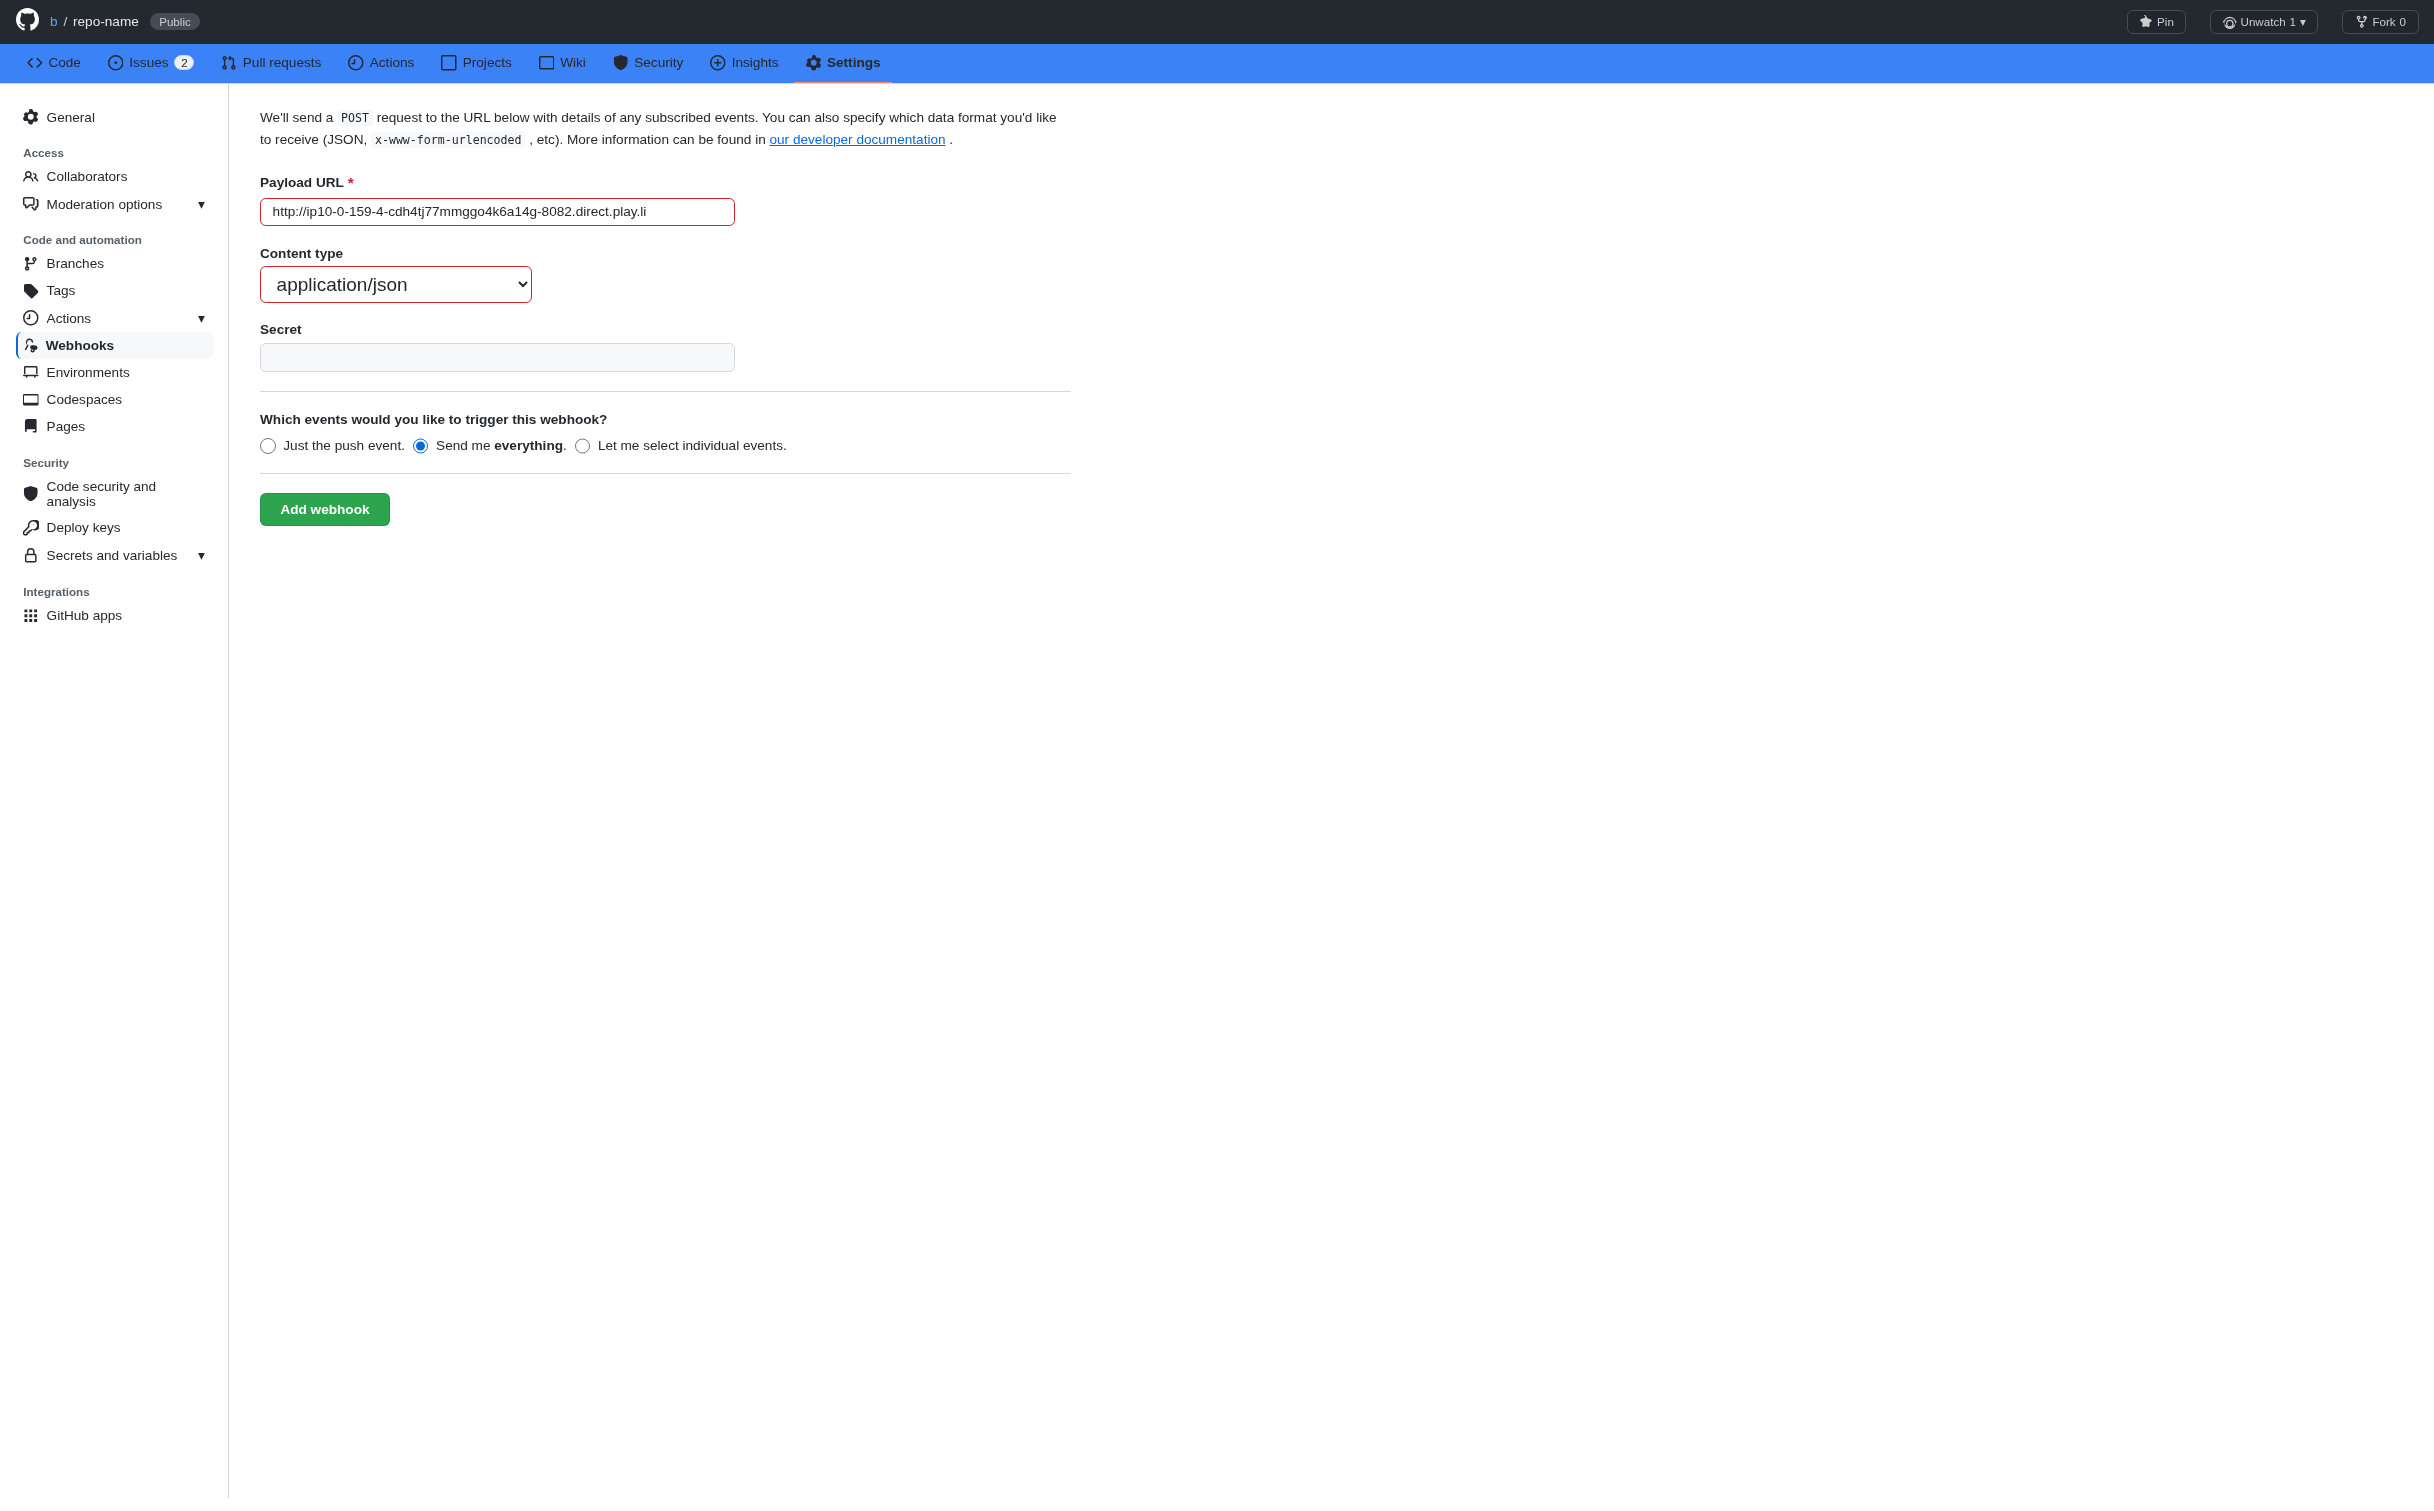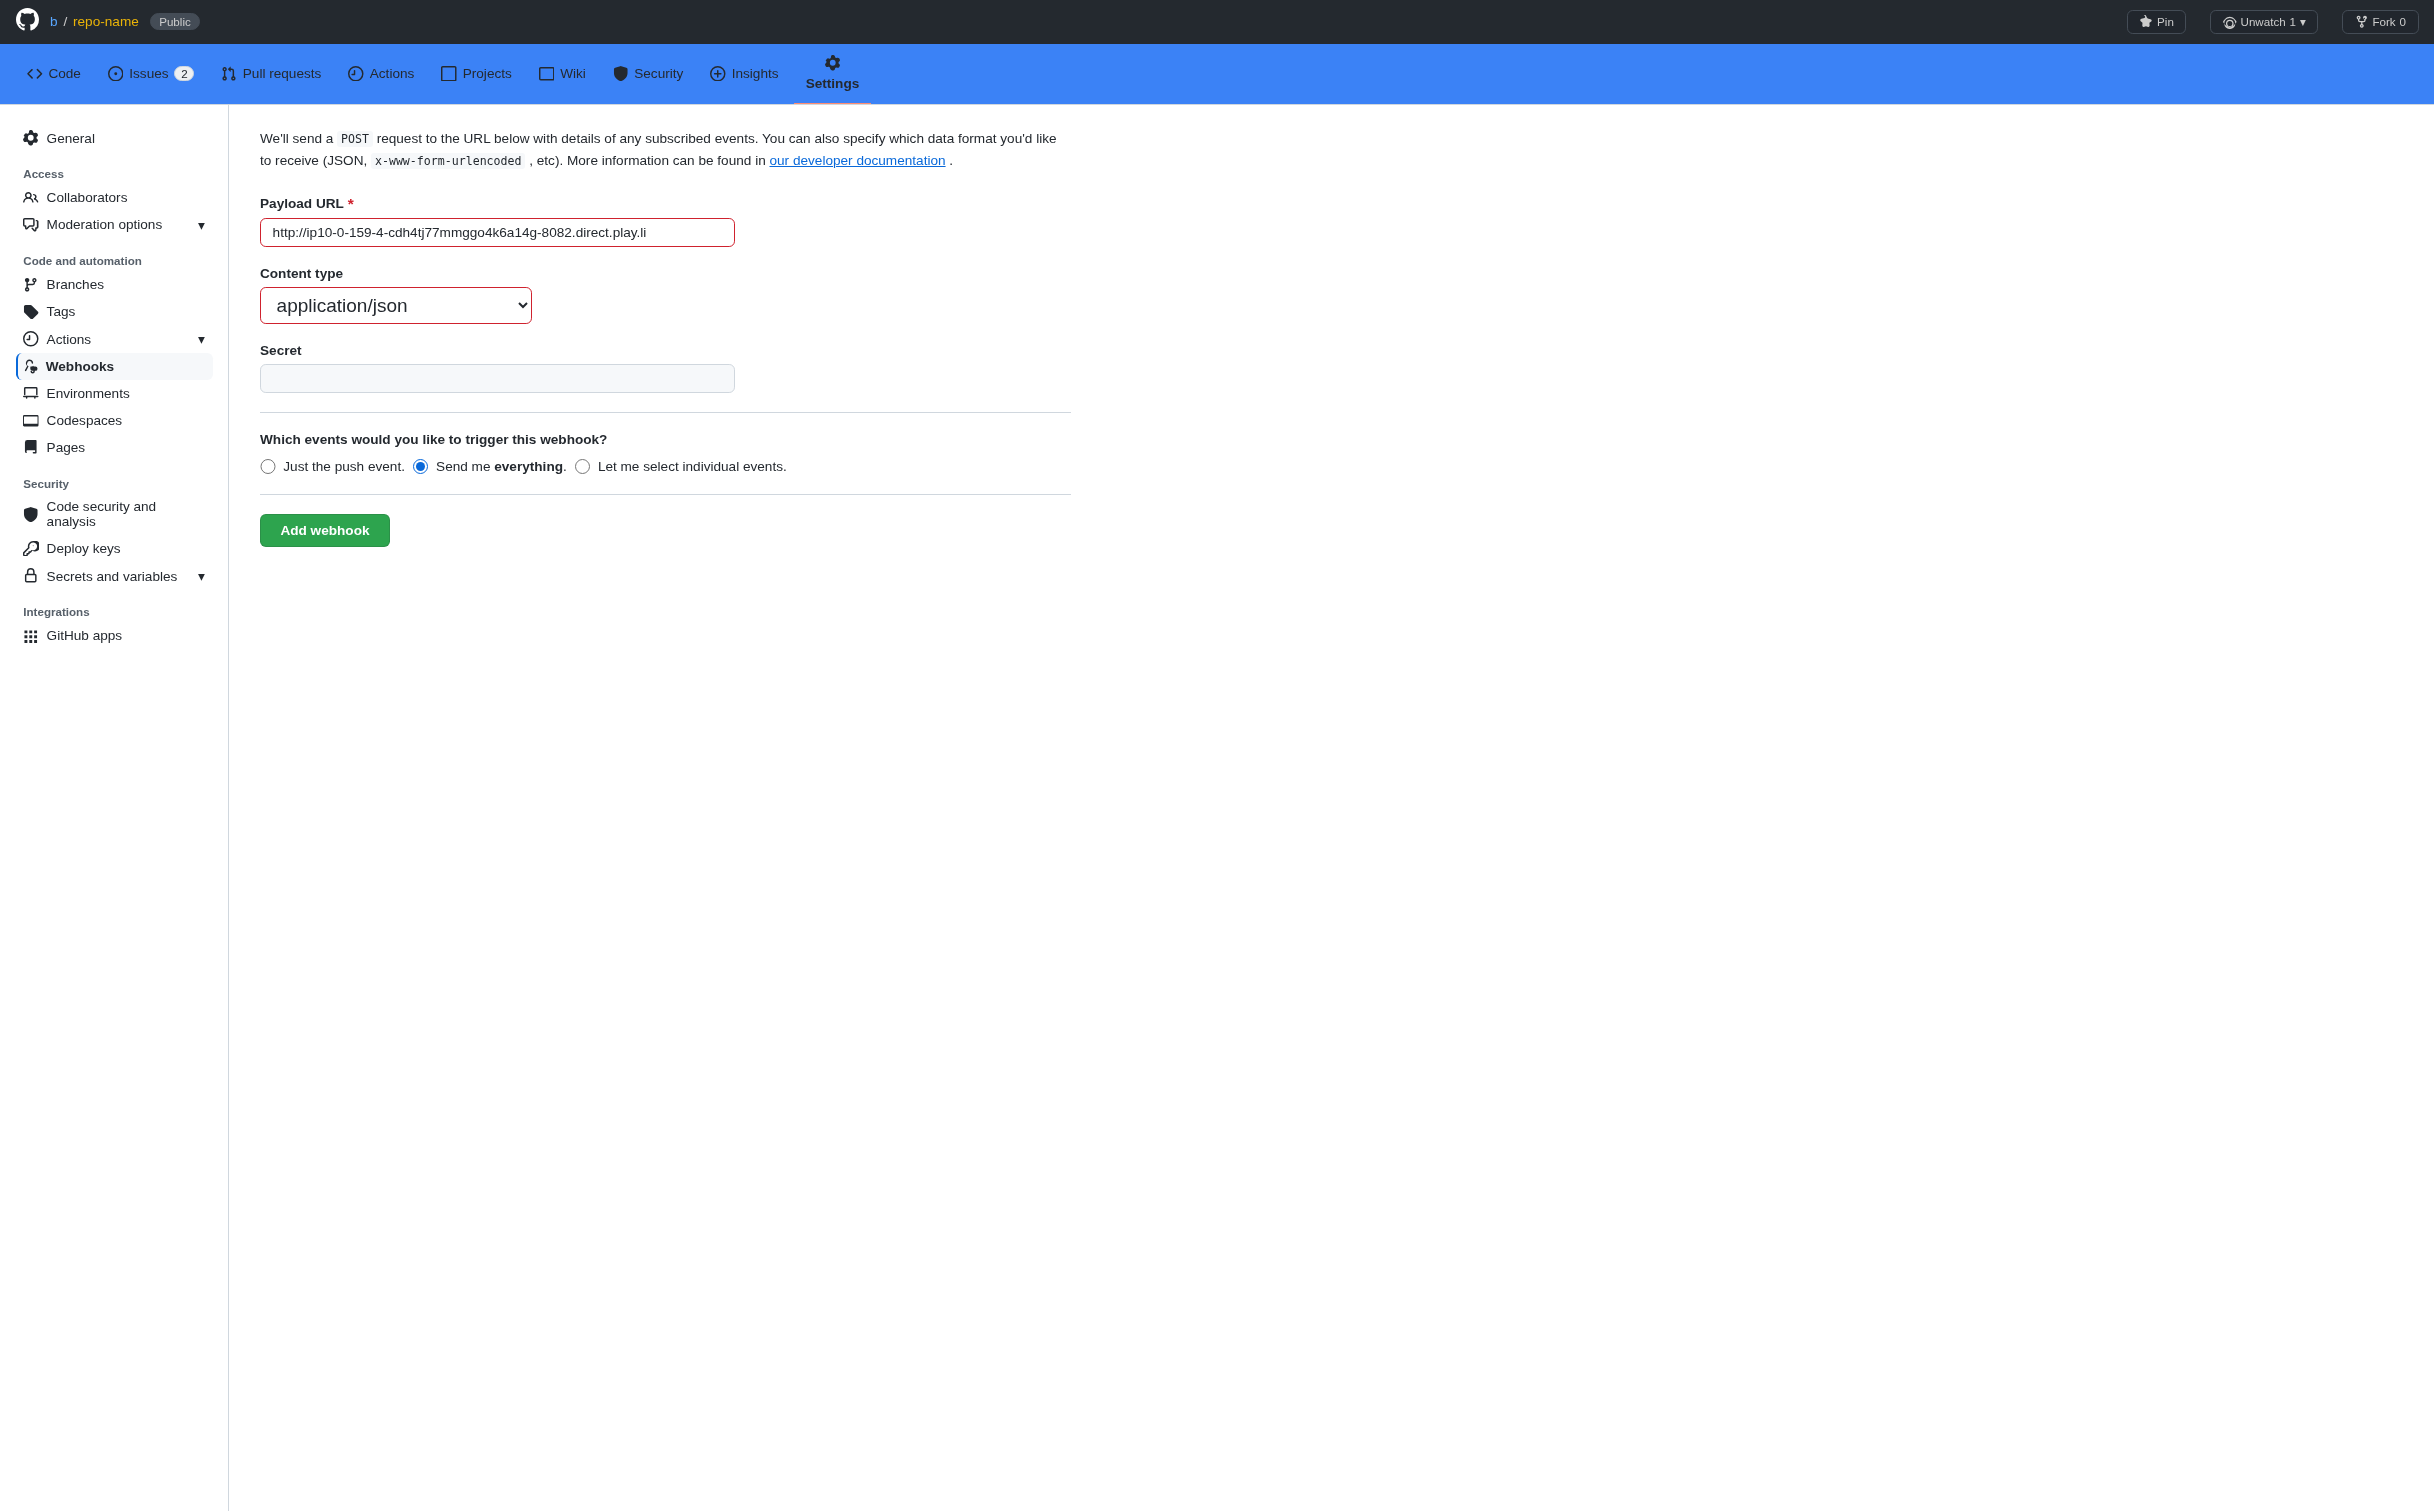--- a/index.html
+++ b/index.html
@@ -9,21 +9,21 @@
     .topbar { display: flex; align-items: center; padding: 7.8px 15.5px; background: #24292f; color: #fff; gap: 11.6px; font-size: 13.6px; }
     .topbar-repo { display: flex; align-items: center; gap: 5.8px; color: #ccc; font-size: 13.6px; }
     .topbar-repo a { color: #58a6ff; text-decoration: none; }
     .topbar-badge { background: #444c56; color: #ccc; border: 1px solid #444c56; border-radius: 19.4px; padding: 1px 7.8px; font-size: 11.6px; }
     .topbar-actions { margin-left: auto; display: flex; gap: 24px; }
     .topbar-btn { background: #21262d; color: #ccc; border: 1px solid #444c56; border-radius: 5.8px; padding: 3.9px 11.6px; font-size: 11.6px; cursor: pointer; display: flex; align-items: center; gap: 3.9px; }
 
     
     .nav-tabs { display: flex; align-items: center; padding: 0 15.5px; border-bottom: 1px solid #d0d7de; gap: 3.9px; background: #3b82f6; text-align: right; }
     .nav-tab { display: flex; align-items: center; gap: 5.8px; padding: 11.6px 11.6px; font-size: 13.6px; color: #24292f; text-decoration: none; border-bottom: 1.9px solid transparent; cursor: pointer; white-space: nowrap; }
-    .nav-tab.active { border-bottom: 1.9px solid #fd8c73; font-weight: 600; flex-direction: column; }
+    .nav-tab.active { border-bottom: 1.9px solid #fd8c73; font-weight: 600; }
     .nav-tab .badge { background: #eef0f2; border: 1px solid #d0d7de; border-radius: 19.4px; padding: 0 5.8px; font-size: 11.6px; }
 
     
     .layout { display: flex; min-height: calc(100vh - 97px); }
 
     
     .sidebar { width: 229px; padding: 19.4px 15.5px; border-right: 1px solid #d0d7de; flex-shrink: 0; }
     .sidebar-item { display: flex; align-items: center; gap: 7.8px; padding: 5.8px 7.8px; border-radius: 5.8px; cursor: pointer; color: #24292f; font-size: 13.6px; text-decoration: none; }
     .sidebar-item.active { background: #f6f8fa; font-weight: 600; border-left: 2.9px solid #0969da; padding-left: 4.9px; }
     .sidebar-section-label { font-size: 11.6px; color: #57606a; font-weight: 600; padding: 15.5px 7.8px 3.9px; text-transform: none; }
@@ -71,21 +71,21 @@
 
 <div class="topbar">
   <span style="font-size:19.4px;">
     <svg width="23" height="23" viewBox="0 0 16 16" fill="white">
         <path d="M8 0C3.58 0 0 3.58 0 8c0 3.54 2.29 6.53 5.47 7.59.4.07.55-.17.55-.38 0-.19-.01-.82-.01-1.49-2.01.37-2.53-.49-2.69-.94-.09-.23-.48-.94-.82-1.13-.28-.15-.68-.52-.01-.53.63-.01 1.08.58 1.23.82.72 1.21 1.87.87 2.33.66.07-.52.28-.87.51-1.07-1.78-.2-3.64-.89-3.64-3.95 0-.87.31-1.59.82-2.15-.08-.2-.36-1.02.08-2.12 0 0 .67-.21 2.2.82.64-.18 1.32-.27 2-.27.68 0 1.36.09 2 .27 1.53-1.04 2.2-.82 2.2-.82.44 1.1.16 1.92.08 2.12.51.56.82 1.27.82 2.15 0 3.07-1.87 3.75-3.65 3.95.29.25.54.73.54 1.48 0 1.07-.01 1.93-.01 2.2 0 .21.15.46.55.38A8.013 8.013 0 0016 8c0-4.42-3.58-8-8-8z"></path>
       </svg>
   </span>
   <div class="topbar-repo">
     <a>b</a>
     <span>/</span>
-    <a style="color:#eab308;">repo-name</a>
+    <a style="color:#e5e5e5;">repo-name</a>
   </div>
   <span class="topbar-badge">Public</span>
   <div class="topbar-actions">
     <button class="topbar-btn">
       <svg width="13.6" height="13.6" viewBox="0 0 16 16" fill="currentColor">
           <path d="M4.456.734a1.75 1.75 0 012.826.504l.613 1.327a3.081 3.081 0 002.084 1.707l2.454.584c1.332.317 1.8 1.972.832 2.94L11.06 9.097l.236 3.186a1.75 1.75 0 01-2.51 1.666L7 13.196l-1.786.753a1.75 1.75 0 01-2.51-1.666l.236-3.186L.838 7.49C-.13 6.522.339 4.867 1.67 4.55l2.454-.584A3.081 3.081 0 006.208 2.26L5.596.932A1.75 1.75 0 014.456.734z"></path>
         </svg>
       <span>Pin</span>
     </button>
     <button class="topbar-btn">

